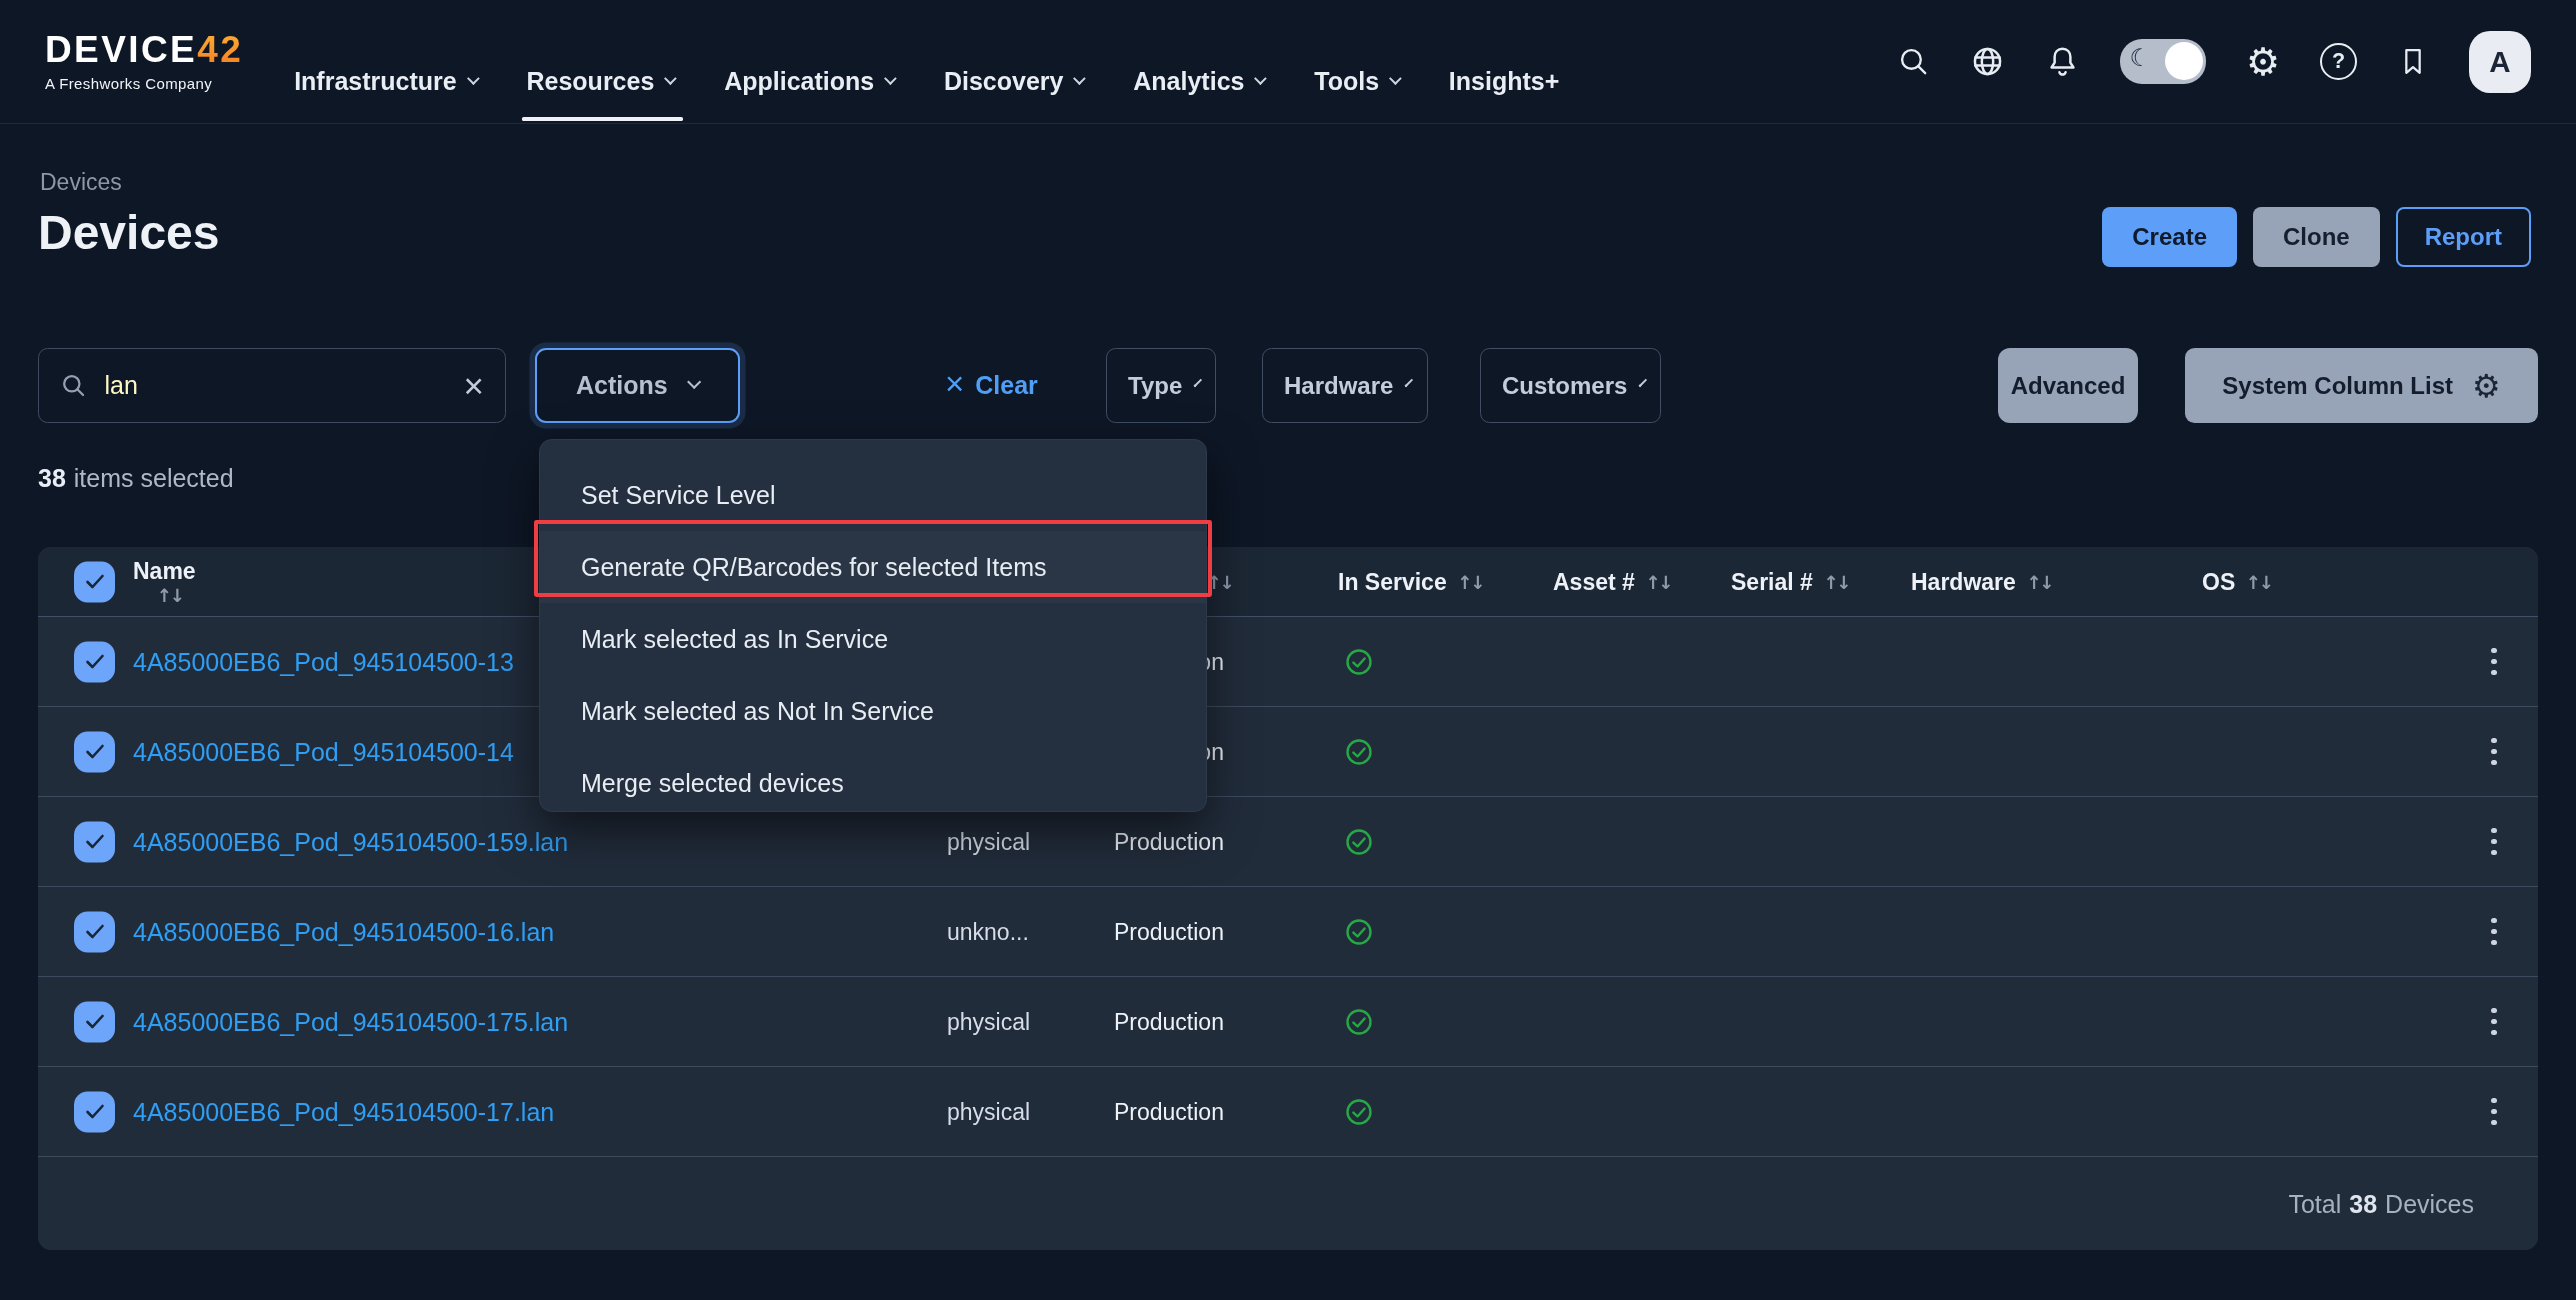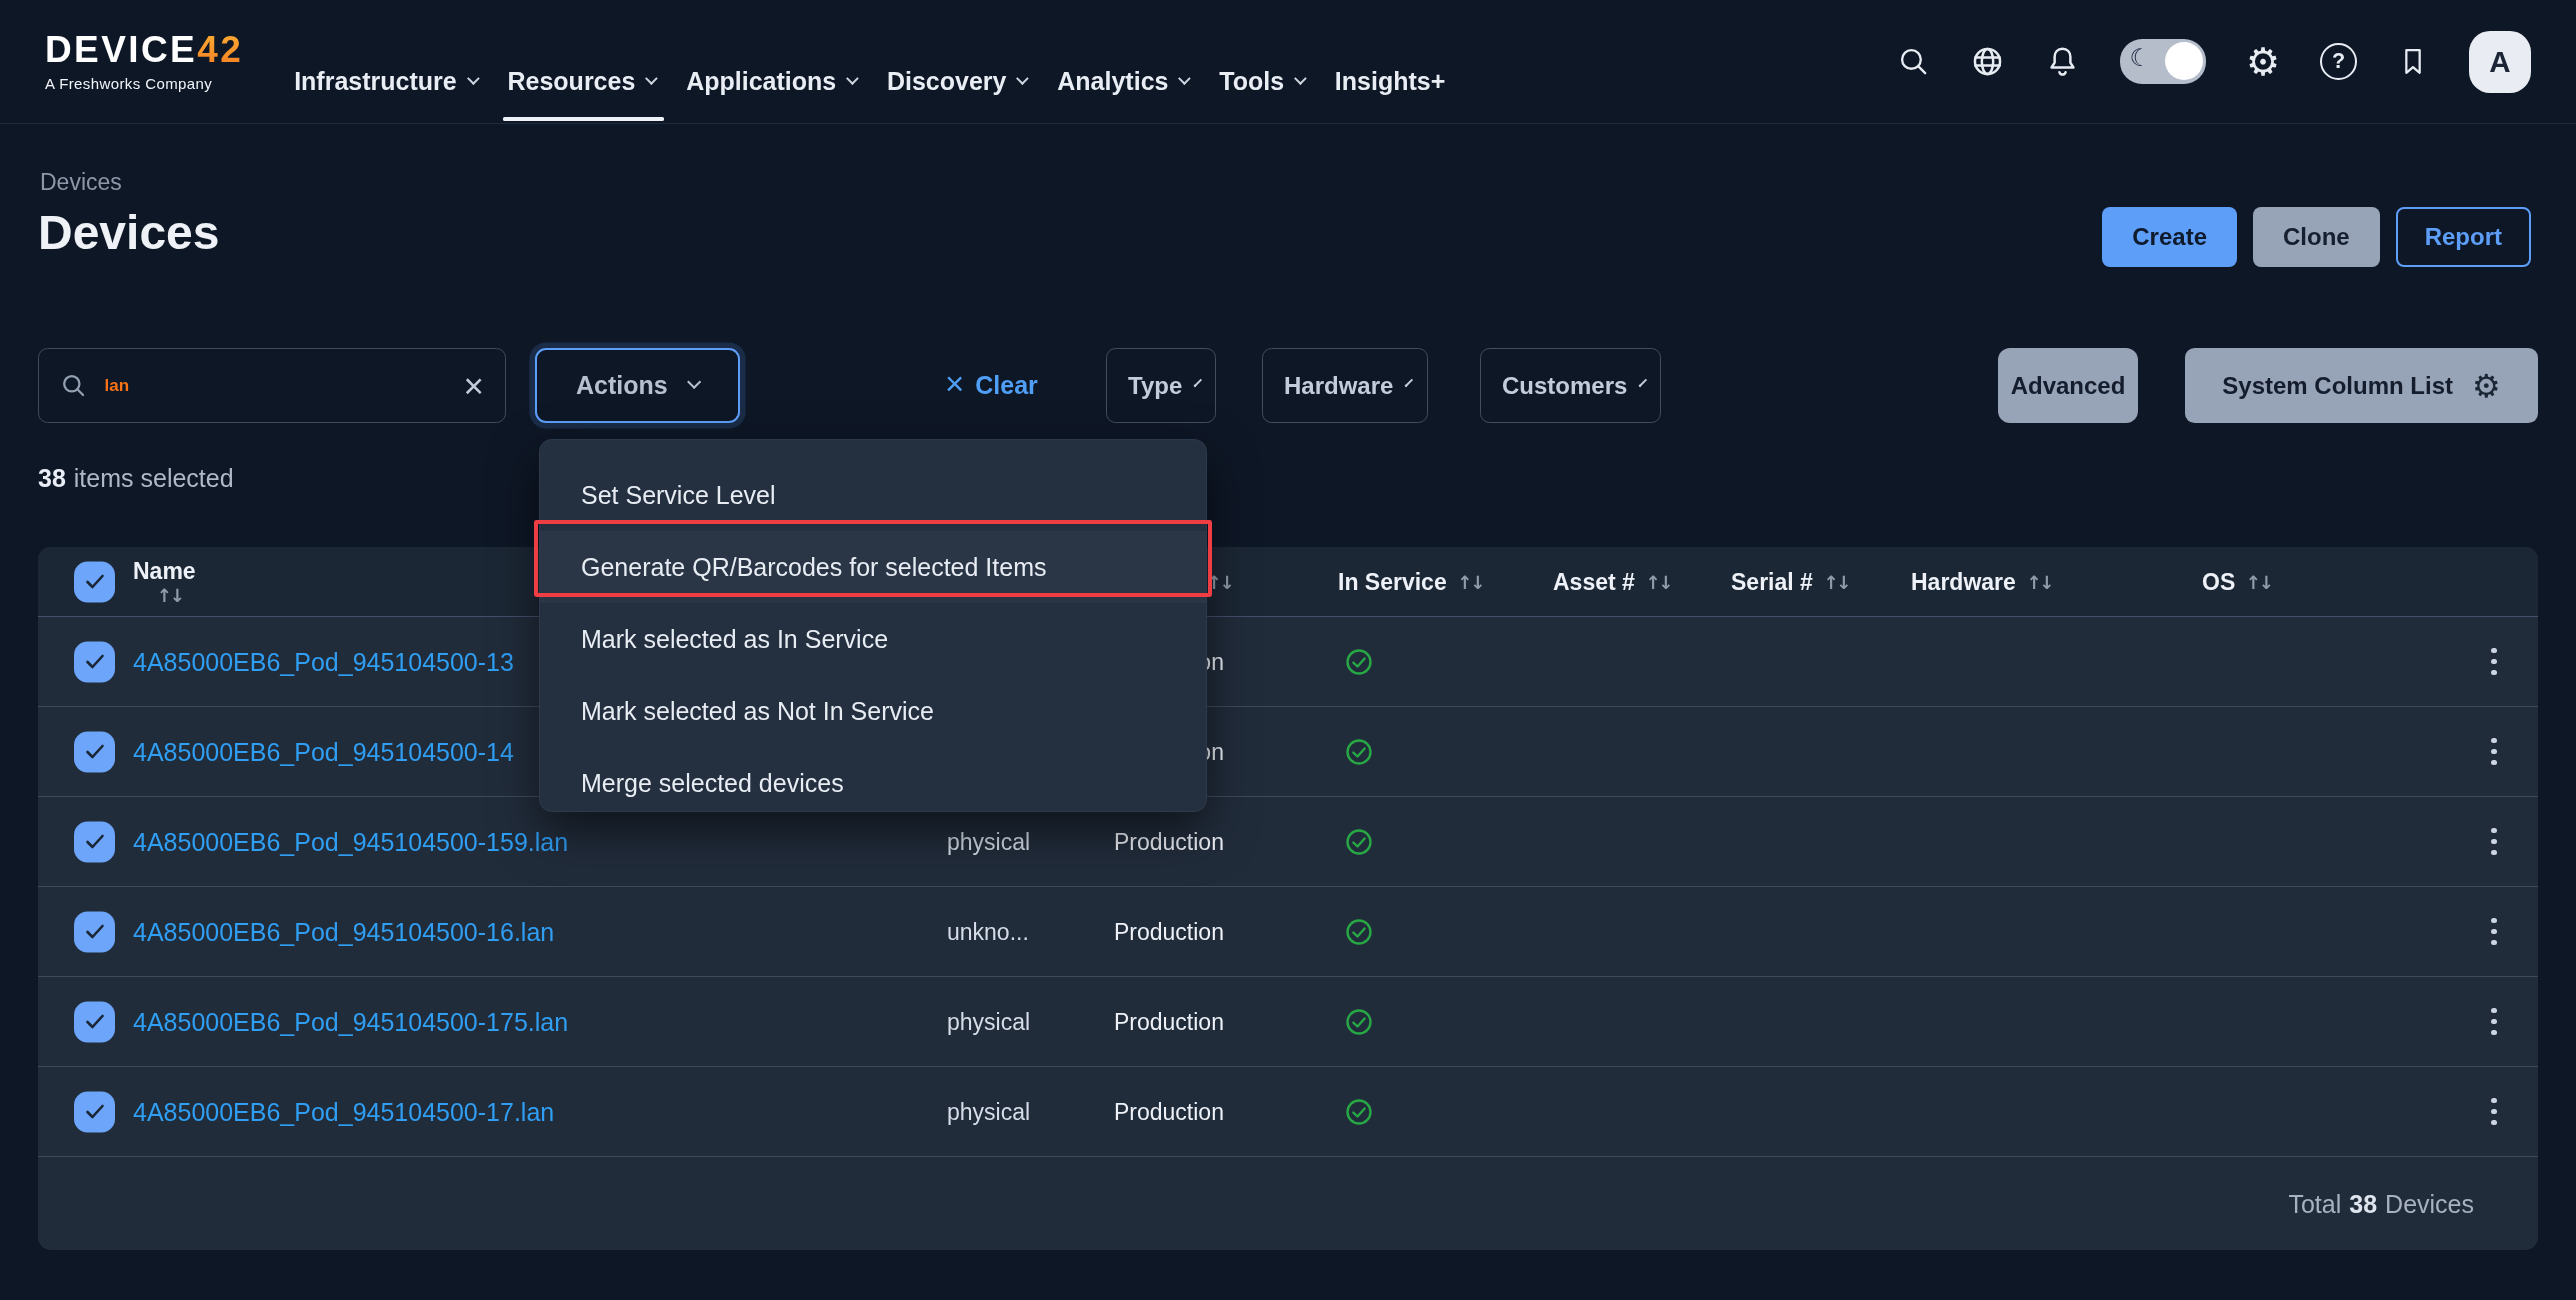--- a/index.html
+++ b/index.html
@@ -15,21 +15,21 @@
   .topnav {
     position:absolute; top:0; left:0; right:0; height:124px;
     display:flex; align-items:center; padding:0 45px;
     background:#0e1726; border-bottom:1.6px solid #1f2b3c;
   }
   .logo { display:flex; flex-direction:column; margin-right:51px; cursor:pointer; }
   .logo-main { font-size:37px; font-weight:800; letter-spacing:2.4px; line-height:1; color:#ffffff; }
   .logo-accent { background:linear-gradient(180deg,#fbb034,#f57c23); -webkit-background-clip:text; background-clip:text; color:transparent; }
   .logo-tag { font-size:15px; color:#f2f5f9; margin-top:6.4px; letter-spacing:0.4px; }
 
-  .nav-list { display:flex; align-items:center; gap:30px; list-style:none;margin-top:39px; }
+  .nav-list { display:flex; align-items:center; gap:49px; list-style:none;margin-top:39px; }
   .nav-item { position:relative; display:flex; align-items:center; font-size:25px; font-weight:600; color:#e9edf4; cursor:pointer; white-space:nowrap; }
   .nav-chev { display:inline-block; width:8.8px; height:8.8px; border-right:2px solid #cfd6e0; border-bottom:2px solid #cfd6e0; transform:rotate(45deg); margin-left:12px; margin-top:-4.8px; }
   .nav-item.active::after { content:""; position:absolute; left:-4.8px; right:-8px; bottom:-25px; height:4px; background:#eef2f6; border-radius:1.6px; }
 
   .top-icons { margin-left:auto; display:flex; align-items:center; gap:40px; }
   .icon-btn { display:flex; align-items:center; justify-content:center; cursor:pointer; }
   .icon-btn svg { stroke:#e7ecf3; fill:none; stroke-width:1.7; stroke-linecap:round; stroke-linejoin:round; }
   .gear-glyph { font-size:38px; color:#e7ecf3; line-height:1; font-family:"DejaVu Sans",sans-serif; }
   .help-circle { width:37px; height:37px; border:2.4px solid #e7ecf3; border-radius:50%; display:flex; align-items:center; justify-content:center; font-size:21.5px; font-weight:600; color:#e7ecf3; }
   .toggle { position:relative; width:86px; height:45px; border-radius:22px; background:#b4bdc9; cursor:pointer; }
@@ -45,21 +45,21 @@
   .btn { display:flex; align-items:center; justify-content:center; height:60px; border-radius:8px; font-size:24px; font-weight:600; cursor:pointer; border:none; font-family:inherit; }
   .btn-primary { background:#5d9ef9; color:#0f1a2c; padding:0 30px; }
   .btn-gray { background:#97a3b6; color:#151f30; padding:0 30px; }
   .btn-outline { background:transparent; border:2.4px solid #5d9ef9; color:#5d9ef9; padding:0 27px; }
 
   
   .filters { position:absolute; top:348px; left:38px; width:2500px; height:75px; }
   .filters > * { position:absolute; top:0; height:75px; }
   .search-box { left:0; width:468px; border:1.6px solid #3f4b5e; border-radius:9.6px; display:flex; align-items:center; padding:0 21px; gap:17.5px; background:transparent; }
   .search-box svg { stroke:#93a0b3; fill:none; stroke-width:2; stroke-linecap:round; flex:0 0 auto; }
-  .search-box input { flex:1; background:transparent; border:none; outline:none; color:#f97316; font-size:17px; font-family:inherit; min-width:0;font-weight:bold; }
+  .search-box input { flex:1; background:transparent; border:none; outline:none; color:#fef9c3; font-size:25px; font-family:inherit; min-width:0; }
   .input-clear { font-size:35px; color:#c3ccd9; cursor:pointer; line-height:1; font-weight:300; }
 
   .actions-btn { left:497px; width:205px; border:2.4px solid #5d9ef9; border-radius:11px; box-shadow:0 0 0 5.6px rgba(93,158,249,.16); display:flex; align-items:center; justify-content:center; gap:21px; color:#b6c0cf; font-size:25px; font-weight:600; cursor:pointer; background:#0e1726; }
   .chev { display:inline-block; width:10.3px; height:10.3px; border-right:2.4px solid currentColor; border-bottom:2.4px solid currentColor; transform:rotate(45deg); margin-top:-6.4px; }
 
   .clear-btn { left:907px; display:flex; align-items:center; gap:11px; color:#4f9ff7; font-size:25px; font-weight:700; cursor:pointer; }
   .clear-x { font-size:33px; font-weight:400; line-height:1; margin-top:-3.2px; }
 
   .filter-dd { border:1.6px solid #414d61; border-radius:9.6px; display:flex; align-items:center; justify-content:space-between; padding:0 21px; color:#c3ccda; font-size:24px; font-weight:600; cursor:pointer; }
   .dd-type { left:1068px; width:110px; }

